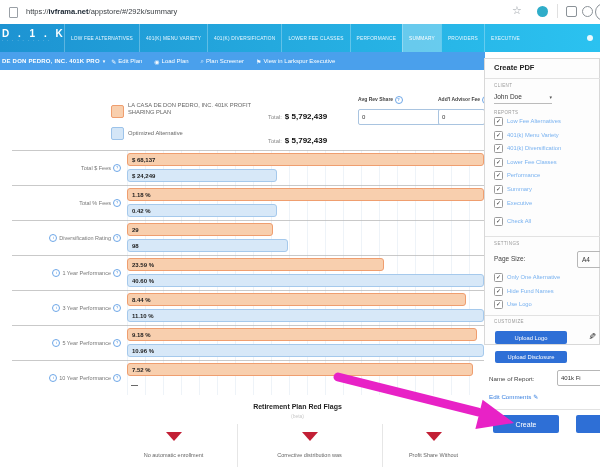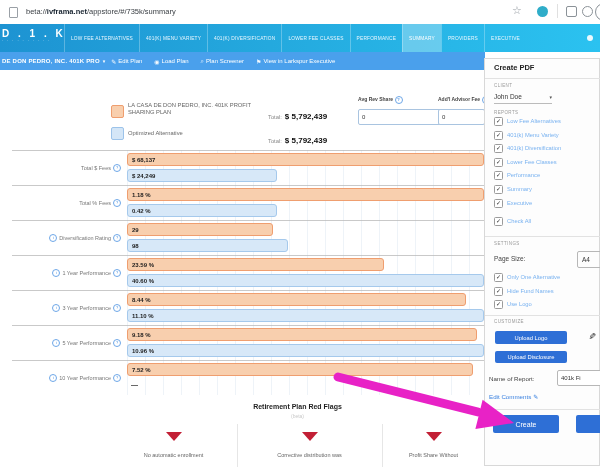--- a/index.html
+++ b/index.html
@@ -73,21 +73,21 @@
   .rf-title{position:absolute;left:110px;top:403px;width:375px;text-align:center;
             font-size:7px;font-weight:bold;color:#1f1f1f;}
   .rf-sub{position:absolute;left:110px;top:413px;width:375px;text-align:center;font-size:5px;color:#c9c9c9;}
   .rf-divider{position:absolute;top:424px;width:1px;height:43px;background:#e6e6e6;}
   .flag-col{position:absolute;top:432px;text-align:center;}
   .tri{width:0;height:0;border-left:8px solid transparent;border-right:8px solid transparent;
        border-top:9px solid #c21f35;margin:0 auto;}
   .flag-cap{margin-top:11px;font-size:5.5px;color:#666;white-space:nowrap;overflow:hidden;}
 
   
-  .panel{position:absolute;left:484px;top:58px;width:116px;height:408px;background:#fdfdfd;
+  .panel{position:absolute;left:484px;top:58px;width:116px;height:287px;background:#fdfdfd;
          border:1px solid #d8d8d8;box-sizing:border-box;z-index:10;}
   .panel-title{position:absolute;left:9px;top:4px;font-size:7.5px;font-weight:bold;color:#222;}
   .p-div{position:absolute;left:0;width:116px;height:1px;background:#e2e2e2;}
   .sec-label{position:absolute;left:9px;font-size:4.5px;color:#9a9a9a;text-transform:uppercase;letter-spacing:.4px;}
   .client-select{position:absolute;left:9px;top:31px;width:58px;height:13px;border-bottom:1px solid #bbb;
                  font-size:6.5px;color:#333;display:flex;align-items:center;justify-content:space-between;}
   .client-caret{font-size:5px;color:#555;}
   .cb-col{position:absolute;left:9px;}
   .cb-row{height:13.6px;display:flex;align-items:flex-start;gap:4px;}
   .cb-box{width:7px;height:7px;border:1px solid #9b9b9b;border-radius:1.5px;background:#fff;
@@ -105,21 +105,21 @@
   .edit-comments{position:absolute;left:4px;top:334px;font-size:6.2px;color:#3b82e0;}
   .ec-pen{font-size:6px;margin-left:2px;}
 
   .annotation{position:absolute;left:0;top:0;width:600px;height:467px;z-index:60;pointer-events:none;}
 </style>
 </head>
 <body>
 
 <div class="browser">
   <span class="doc-icon"></span>
-  <span class="url"><span>beta://</span><b>ivframa.net</b><span>/appstore/#/735k/summary</span></span>
+  <span class="url"><span>https://</span><b>ivframa.net</b><span>/appstore/#/292k/summary</span></span>
   <span class="star-icon">☆</span>
   <span class="teal-dot"></span>
   <span class="chrome-sep"></span>
   <span class="ext-icon ext-a"></span>
   <span class="ext-icon ext-b"></span>
   <span class="avatar-cut"></span>
 </div>
 
 <div class="nav">
   <div class="logo">

